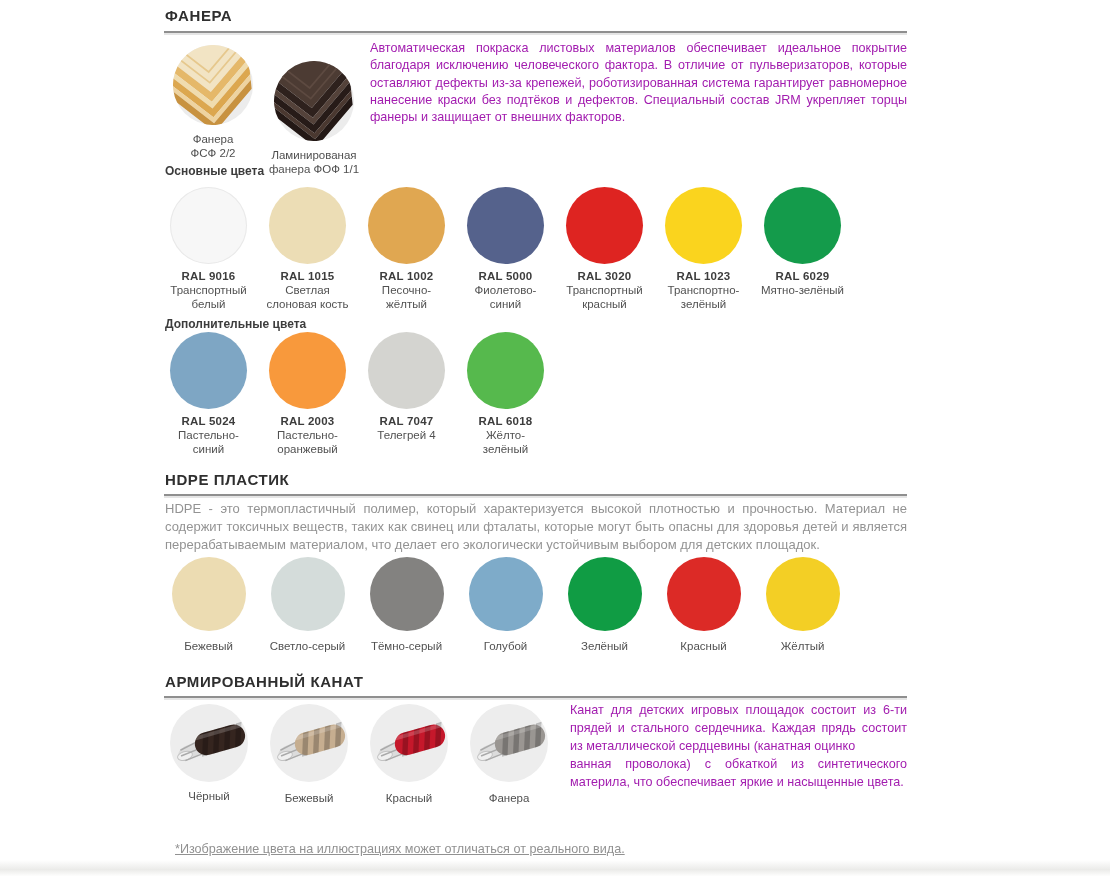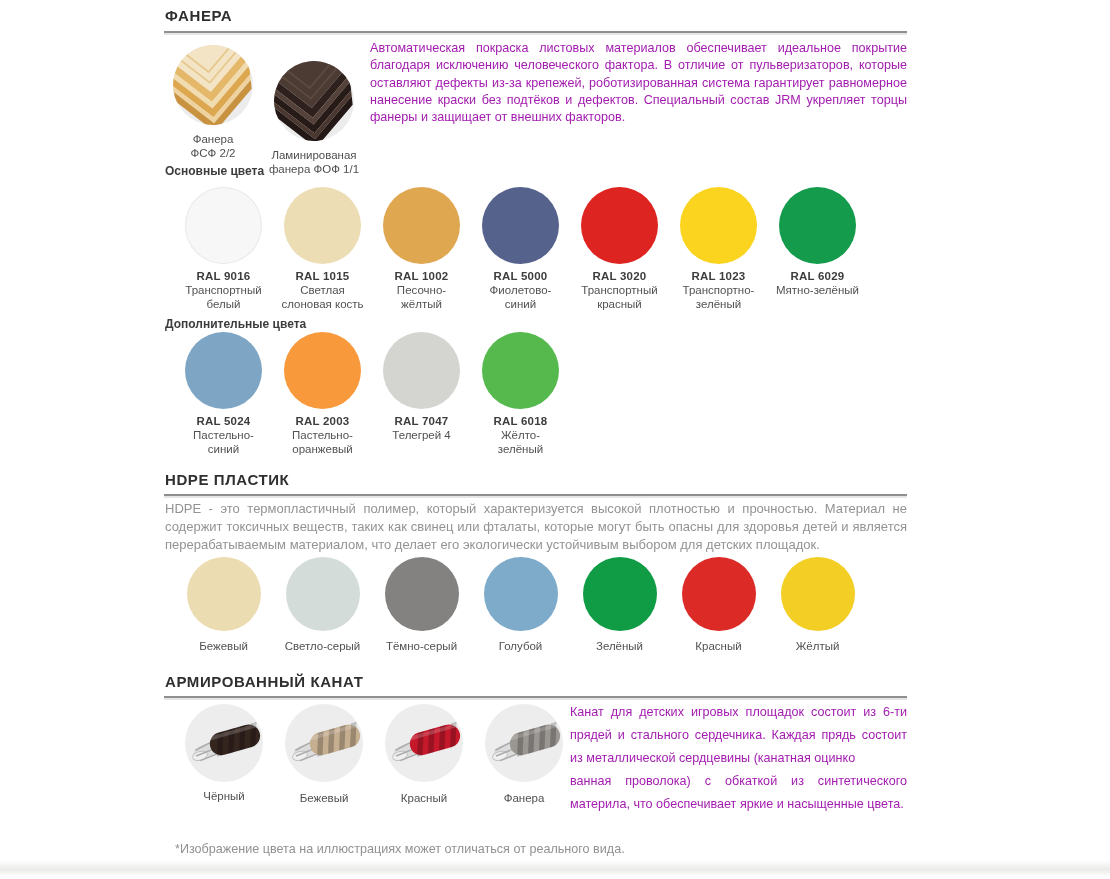--- a/index.html
+++ b/index.html
@@ -6,32 +6,32 @@
   .page{position:relative;width:1110px;height:879px;background:#ffffff;overflow:hidden;
         font-family:"Liberation Sans","DejaVu Sans",sans-serif;}
   .sec-title{position:absolute;left:165px;margin:0;font-size:15px;font-weight:bold;
              color:#2f2f2f;letter-spacing:.6px;}
   .rule{position:absolute;left:164px;width:743px;height:2px;background:#8f8f8f;
         box-shadow:0 2px 0 rgba(0,0,0,0.10);}
   .para{position:absolute;margin:0;font-size:12.6px;line-height:17.3px;color:#a21caf;
         text-align:justify;}
   .para.preline{white-space:pre-line;}
   .sub-title{position:absolute;left:165px;margin:0;font-size:12px;font-weight:bold;color:#3c3c3c;}
-  .row{position:absolute;left:174px;display:flex;}
+  .row{position:absolute;left:159px;display:flex;}
   .cell{width:99px;display:flex;flex-direction:column;align-items:center;}
   .dot{width:77px;height:77px;border-radius:50%;flex:0 0 auto;}
   .dot.light{box-shadow:inset 0 0 0 1px #e9e9e9;}
   .dot.small{width:74px;height:74px;}
   .code{margin-top:6px;font-size:11.5px;font-weight:bold;color:#3d3d3d;letter-spacing:.2px;}
   .cname{margin-top:1px;font-size:11.5px;color:#515151;text-align:center;
          white-space:pre-line;line-height:1.25;}
   .figcap{margin-top:7px;font-size:11.5px;color:#4f4f4f;text-align:center;
           white-space:pre-line;line-height:1.25;}
   figure{margin:0;display:flex;flex-direction:column;align-items:center;width:100px;}
-  .footnote{position:absolute;left:175px;top:842px;margin:0;font-size:12.6px;color:#919191;}
+  .footnote{position:absolute;left:175px;top:842px;margin:0;font-size:12.6px;color:#919191;text-decoration:underline;}
   .bottom-band{position:absolute;left:0;top:860px;width:1110px;height:16px;
                background:linear-gradient(to bottom,rgba(238,238,236,0),#ebebe9 60%,rgba(252,252,251,.5));}
 </style>
 </head>
 <body>
 
 <div class="page">
 
   <h2 class="sec-title" style="top:7px">ФАНЕРА</h2>
   <div class="rule" style="top:31px"></div>
@@ -281,19 +281,19 @@
           <polygon points="50,29 56,29 48,53 42,53" fill="#000" opacity="0.22"></polygon>
           <polygon points="62,29 68,29 60,53 54,53" fill="#000" opacity="0.22"></polygon>
           <polygon points="74,29 80,29 72,53 66,53" fill="#000" opacity="0.22"></polygon>
           <rect x="28" y="30.5" width="52" height="4" rx="2" fill="#ffffff" opacity="0.18"></rect>
         </g>
       </svg>
       <figcaption class="figcap" style="margin-top:9px">Фанера</figcaption>
     </figure>
   </div>
 
-  <p class="para preline" style="left:570px;top:701px;width:337px;line-height:23px">Канат для детских игровых площадок состоит из 6-ти прядей и стального сердечника. Каждая прядь состоит из металлической сердцевины (канатная оцинко
+  <p class="para preline" style="left:570px;top:701px;width:337px;line-height:18px">Канат для детских игровых площадок состоит из 6-ти прядей и стального сердечника. Каждая прядь состоит из металлической сердцевины (канатная оцинко
 ванная проволока) с обкаткой из синтетического материла, что обеспечивает яркие и насыщенные цвета.</p>
 
   <p class="footnote">*Изображение цвета на иллюстрациях может отличаться от реального вида.</p>
   <div class="bottom-band"></div>
 
 </div>
 
 </body></html>

